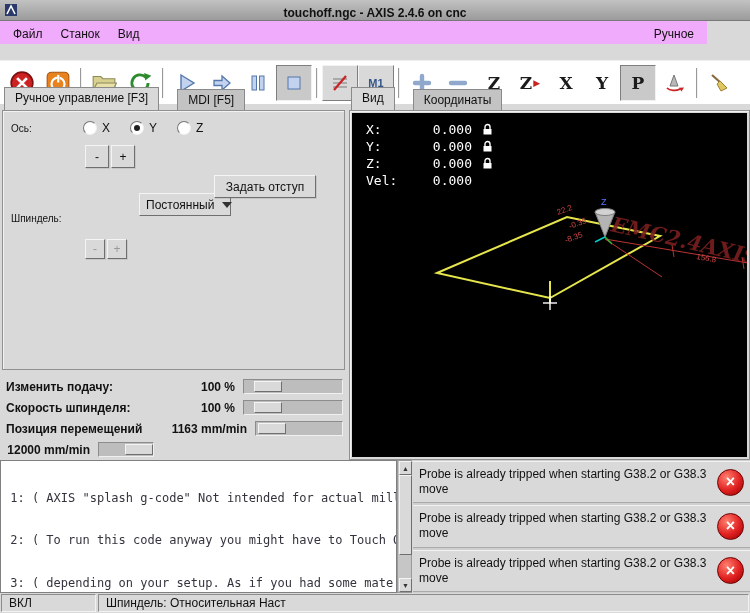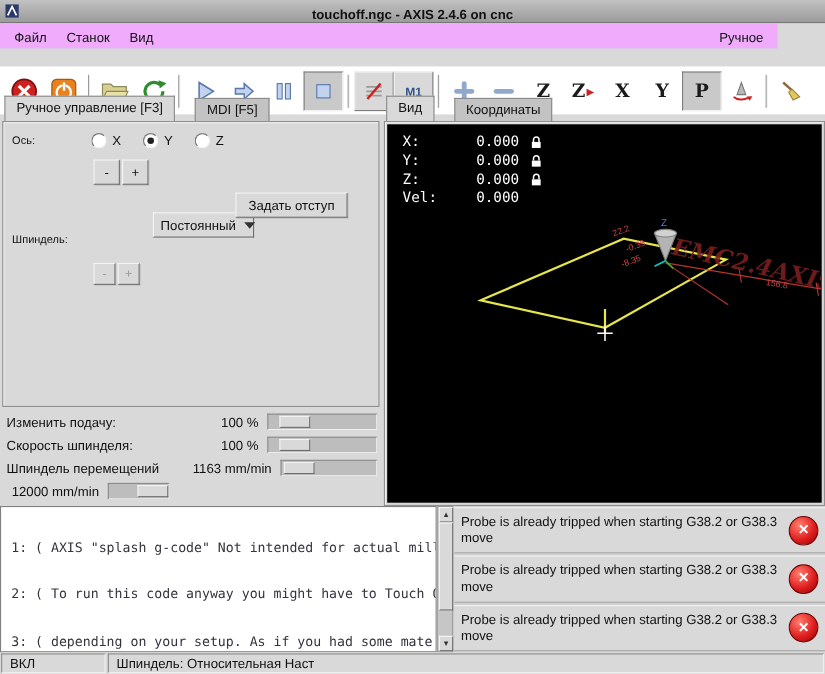--- a/index.html
+++ b/index.html
@@ -56,21 +56,21 @@
        justify-content:center;box-sizing:border-box;}
   .btn.disabled{color:#9a9a9a;}
   .combo{position:absolute;left:136px;top:34px;width:92px;height:23px;background:#d9d9d9;
          border:1px solid;border-color:#f4f4f4 #6f6f6f #6f6f6f #f4f4f4;display:flex;
          align-items:center;padding:0 6px;box-sizing:border-box;gap:8px;margin-top:48px;}
   .combo-arrow{margin-left:auto;width:0;height:0;border-left:5px solid transparent;
                border-right:5px solid transparent;border-top:6px solid #333;}
 
   
   .sliders{position:absolute;left:0;top:285px;width:347px;}
-  .srow{display:flex;align-items:center;height:21px;padding:0 4px 0 6px;box-sizing:border-box;}
+  .srow{display:flex;align-items:flex-end;height:21px;padding:0 4px 0 6px;box-sizing:border-box;font-weight:bold;}
   .srow .slabel{flex:1;}
   .srow .svalue{width:84px;text-align:right;margin-right:8px;}
   .scale{position:relative;height:15px;background:#bdbdbd;border:1px solid;
          border-color:#8c8c8c #f0f0f0 #f0f0f0 #8c8c8c;box-sizing:border-box;}
   .scale-handle{position:absolute;top:1px;height:11px;width:28px;background:#d9d9d9;
                 border:1px solid;border-color:#f4f4f4 #6f6f6f #6f6f6f #f4f4f4;box-sizing:border-box;}
 
   
   .dro{position:absolute;left:14px;top:8px;font-family:"DejaVu Sans Mono",monospace;
        font-size:13px;color:#fff;}
@@ -283,21 +283,21 @@
           </div>
         </div>
         <div class="srow">
           <span class="slabel">Скорость шпинделя:</span>
           <span class="svalue">100 %</span>
           <div class="scale" style="width:100px;">
             <div class="scale-handle" style="left:10px;"></div>
           </div>
         </div>
         <div class="srow">
-          <span class="slabel">Шпиндель перемещений</span>
+          <span class="slabel">Позиция перемещений</span>
           <span class="svalue">1163 mm/min</span>
           <div class="scale" style="width:88px;">
             <div class="scale-handle" style="left:2px;"></div>
           </div>
         </div>
         <div class="srow">
           <span class="svalue">12000 mm/min</span>
           <div class="scale" style="width:56px;">
             <div class="scale-handle" style="left:26px;"></div>
           </div>

